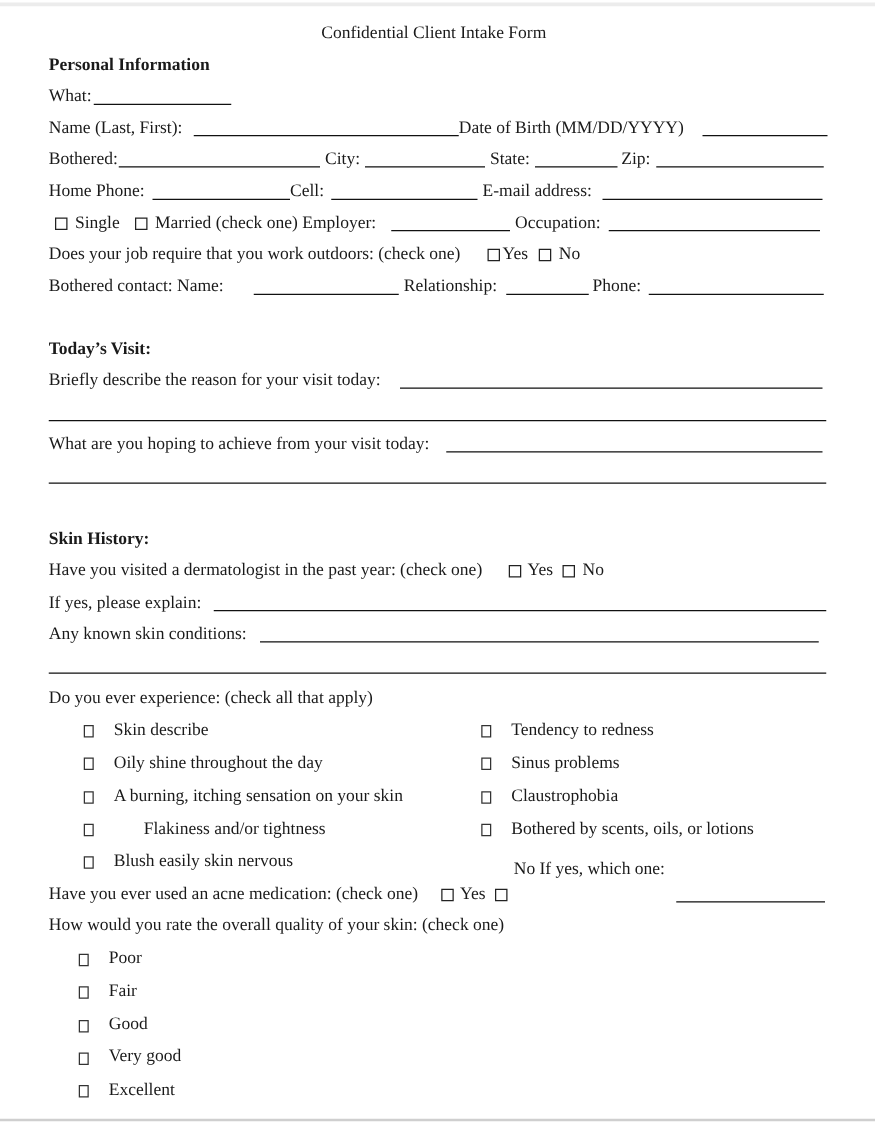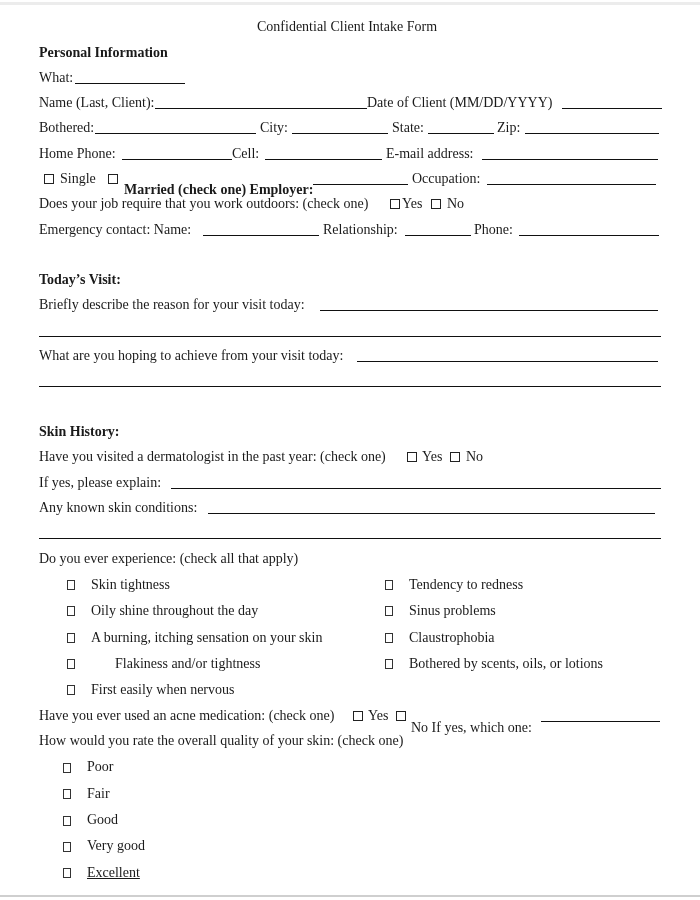--- a/index.html
+++ b/index.html
@@ -18,23 +18,23 @@
 
 <div class="topline"></div>
 
 <div class="t" style="left:257px; top:19px;">Confidential Client Intake Form</div>
 
 <div class="t b" style="left:39px; top:45px;">Personal Information</div>
 
 <div class="t" style="left:39px; top:70px;">What:</div>
 <div class="u" style="left:75px; top:83px; width:110px;"></div>
 
-<div class="t" style="left:39px; top:95px;">Name (Last, Client):</div>
+<div class="t" style="left:39px; top:95px;">Name (Last, First):</div>
 <div class="u" style="left:155px; top:108px; width:212px;"></div>
-<div class="t" style="left:367px; top:95px;">Date of Client (MM/DD/YYYY)</div>
+<div class="t" style="left:367px; top:95px;">Date of Birth (MM/DD/YYYY)</div>
 <div class="u" style="left:562px; top:108px; width:100px;"></div>
 
 <div class="t" style="left:39px; top:120px;">Bothered:</div>
 <div class="u" style="left:95px; top:133px; width:161px;"></div>
 <div class="t" style="left:260px; top:120px;">City:</div>
 <div class="u" style="left:292px; top:133px; width:96px;"></div>
 <div class="t" style="left:392px; top:120px;">State:</div>
 <div class="u" style="left:428px; top:133px; width:66px;"></div>
 <div class="t" style="left:497px; top:120px;">Zip:</div>
 <div class="u" style="left:525px; top:133px; width:134px;"></div>
@@ -42,32 +42,32 @@
 <div class="t" style="left:39px; top:146px;">Home Phone:</div>
 <div class="u" style="left:122px; top:159px; width:110px;"></div>
 <div class="t" style="left:232px; top:146px;">Cell:</div>
 <div class="u" style="left:265px; top:159px; width:117px;"></div>
 <div class="t" style="left:386px; top:146px;">E-mail address:</div>
 <div class="u" style="left:482px; top:159px; width:176px;"></div>
 
 <div class="cb" style="left:44px; top:174px;"></div>
 <div class="t" style="left:60px; top:171px;">Single</div>
 <div class="cb" style="left:108px; top:174px;"></div>
-<div class="t" style="left:124px; top:182px;font-weight:bold;">Married (check one) Employer:</div>
+<div class="t" style="left:124px; top:171px;">Married (check one) Employer:</div>
 <div class="u" style="left:313px; top:184px; width:95px;"></div>
 <div class="t" style="left:412px; top:171px;">Occupation:</div>
 <div class="u" style="left:487px; top:184px; width:169px;"></div>
 
 <div class="t" style="left:39px; top:196px;">Does your job require that you work outdoors: (check one)</div>
 <div class="cb" style="left:390px; top:199px;"></div>
 <div class="t" style="left:402px; top:196px;">Yes</div>
 <div class="cb" style="left:431px; top:199px;"></div>
 <div class="t" style="left:447px; top:196px;">No</div>
 
-<div class="t" style="left:39px; top:222px;">Emergency contact: Name:</div>
+<div class="t" style="left:39px; top:222px;">Bothered contact: Name:</div>
 <div class="u" style="left:203px; top:235px; width:116px;"></div>
 <div class="t" style="left:323px; top:222px;">Relationship:</div>
 <div class="u" style="left:405px; top:235px; width:66px;"></div>
 <div class="t" style="left:474px; top:222px;">Phone:</div>
 <div class="u" style="left:519px; top:235px; width:140px;"></div>
 
 <div class="t b" style="left:39px; top:272px;">Today’s Visit:</div>
 <div class="t" style="left:39px; top:297px;">Briefly describe the reason for your visit today:</div>
 <div class="u" style="left:320px; top:310px; width:338px;"></div>
 <div class="u" style="left:39px; top:336px; width:622px;"></div>
@@ -86,51 +86,51 @@
 <div class="t" style="left:39px; top:475px;">If yes, please explain:</div>
 <div class="u" style="left:171px; top:488px; width:490px;"></div>
 
 <div class="t" style="left:39px; top:500px;">Any known skin conditions:</div>
 <div class="u" style="left:208px; top:513px; width:447px;"></div>
 <div class="u" style="left:39px; top:538px; width:622px;"></div>
 
 <div class="t" style="left:39px; top:551px;">Do you ever experience: (check all that apply)</div>
 
 <div class="cbs" style="left:67px; top:580px;"></div>
-<div class="t" style="left:91px; top:577px;">Skin tightness</div>
+<div class="t" style="left:91px; top:577px;">Skin describe</div>
 <div class="cbs" style="left:67px; top:606px;"></div>
 <div class="t" style="left:91px; top:603px;">Oily shine throughout the day</div>
 <div class="cbs" style="left:67px; top:633px;"></div>
 <div class="t" style="left:91px; top:630px;">A burning, itching sensation on your skin</div>
 <div class="cbs" style="left:67px; top:659px;"></div>
 <div class="t" style="left:91px; top:656px;margin-left:24px;">Flakiness and/or tightness</div>
 <div class="cbs" style="left:67px; top:685px;"></div>
-<div class="t" style="left:91px; top:682px;">First easily when nervous</div>
+<div class="t" style="left:91px; top:682px;">Blush easily skin nervous</div>
 
 <div class="cbs" style="left:385px; top:580px;"></div>
 <div class="t" style="left:409px; top:577px;">Tendency to redness</div>
 <div class="cbs" style="left:385px; top:606px;"></div>
 <div class="t" style="left:409px; top:603px;">Sinus problems</div>
 <div class="cbs" style="left:385px; top:633px;"></div>
 <div class="t" style="left:409px; top:630px;">Claustrophobia</div>
 <div class="cbs" style="left:385px; top:659px;"></div>
 <div class="t" style="left:409px; top:656px;">Bothered by scents, oils, or lotions</div>
 
 <div class="t" style="left:39px; top:708px;">Have you ever used an acne medication: (check one)</div>
 <div class="cb" style="left:353px; top:711px;"></div>
 <div class="t" style="left:368px; top:708px;">Yes</div>
 <div class="cb" style="left:396px; top:711px;"></div>
-<div class="t" style="left:411px; top:720px;">No If yes, which one:</div>
+<div class="t" style="left:411px; top:688px;">No If yes, which one:</div>
 <div class="u" style="left:541px; top:721px; width:119px;"></div>
 
 <div class="t" style="left:39px; top:733px;">How would you rate the overall quality of your skin: (check one)</div>
 <div class="cbs" style="left:63px; top:763px;"></div>
 <div class="t" style="left:87px; top:759px;text-align:center;">Poor</div>
 <div class="cbs" style="left:63px; top:789px;"></div>
 <div class="t" style="left:87px; top:786px;">Fair</div>
 <div class="cbs" style="left:63px; top:816px;"></div>
 <div class="t" style="left:87px; top:812px;">Good</div>
 <div class="cbs" style="left:63px; top:842px;"></div>
 <div class="t" style="left:87px; top:838px;">Very good</div>
 <div class="cbs" style="left:63px; top:868px;"></div>
-<div class="t" style="left:87px; top:865px;text-decoration:underline;">Excellent</div>
+<div class="t" style="left:87px; top:865px;">Excellent</div>
 
 <div class="botline"></div>
 
 </body></html>

